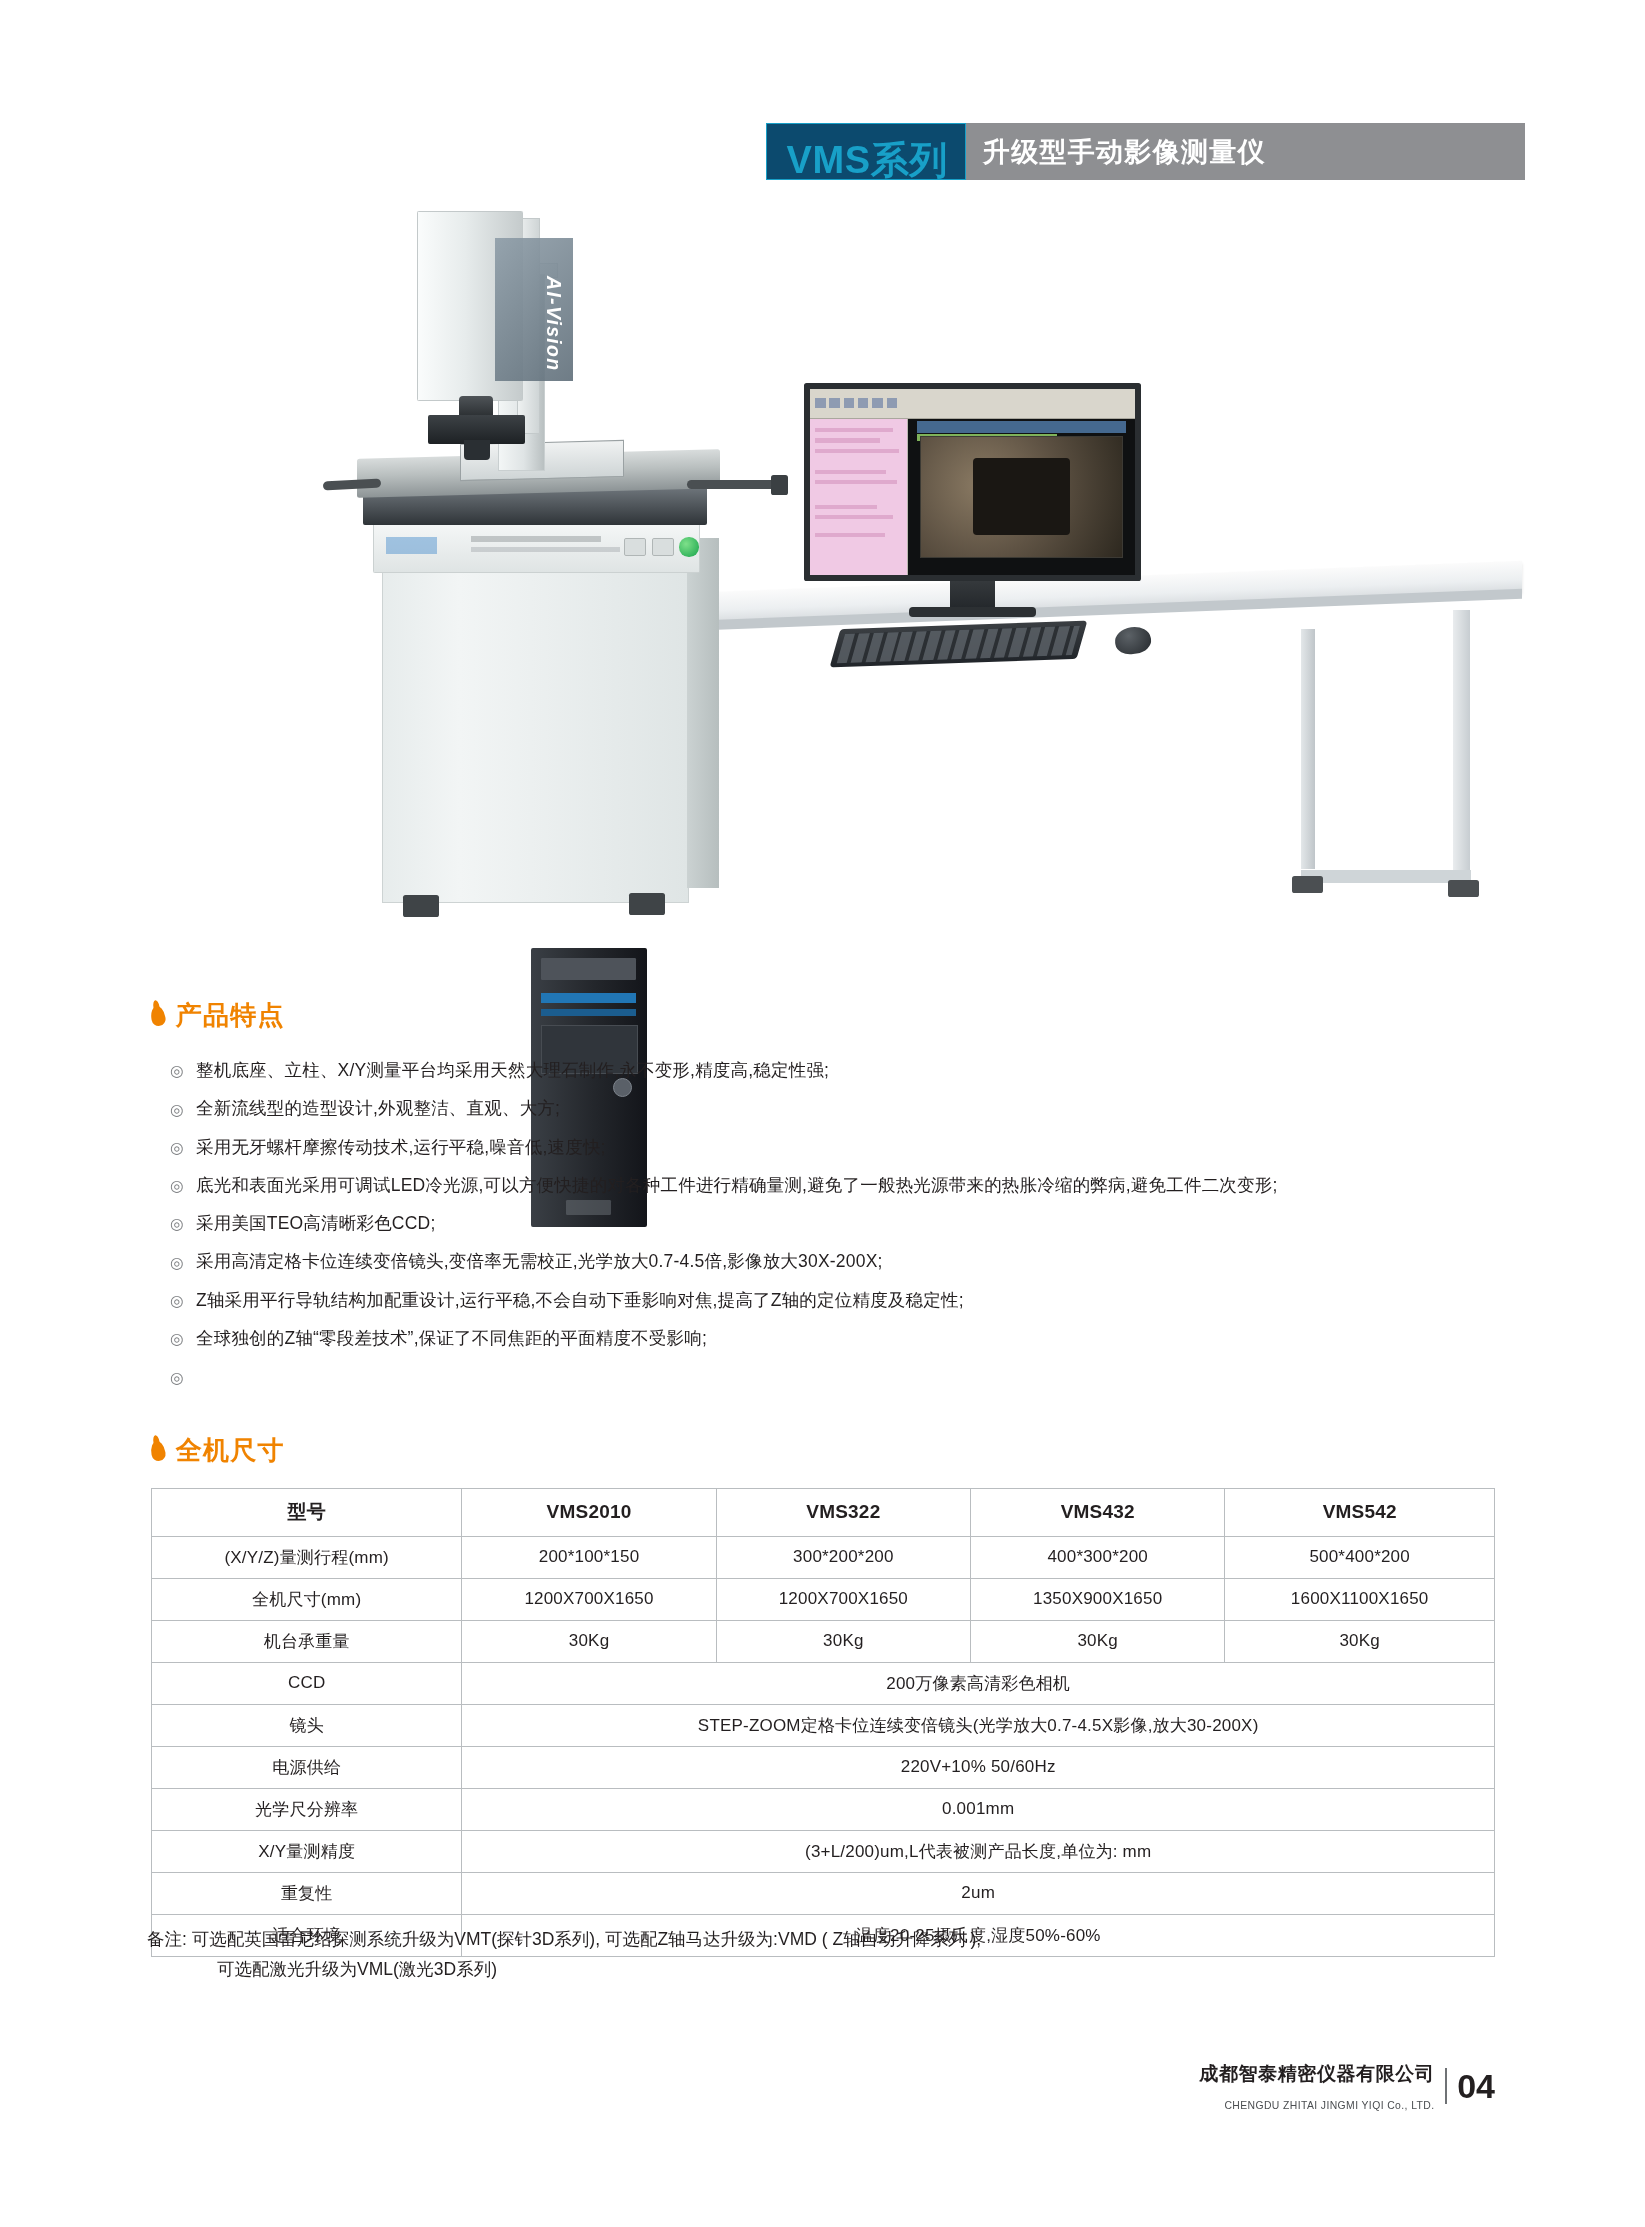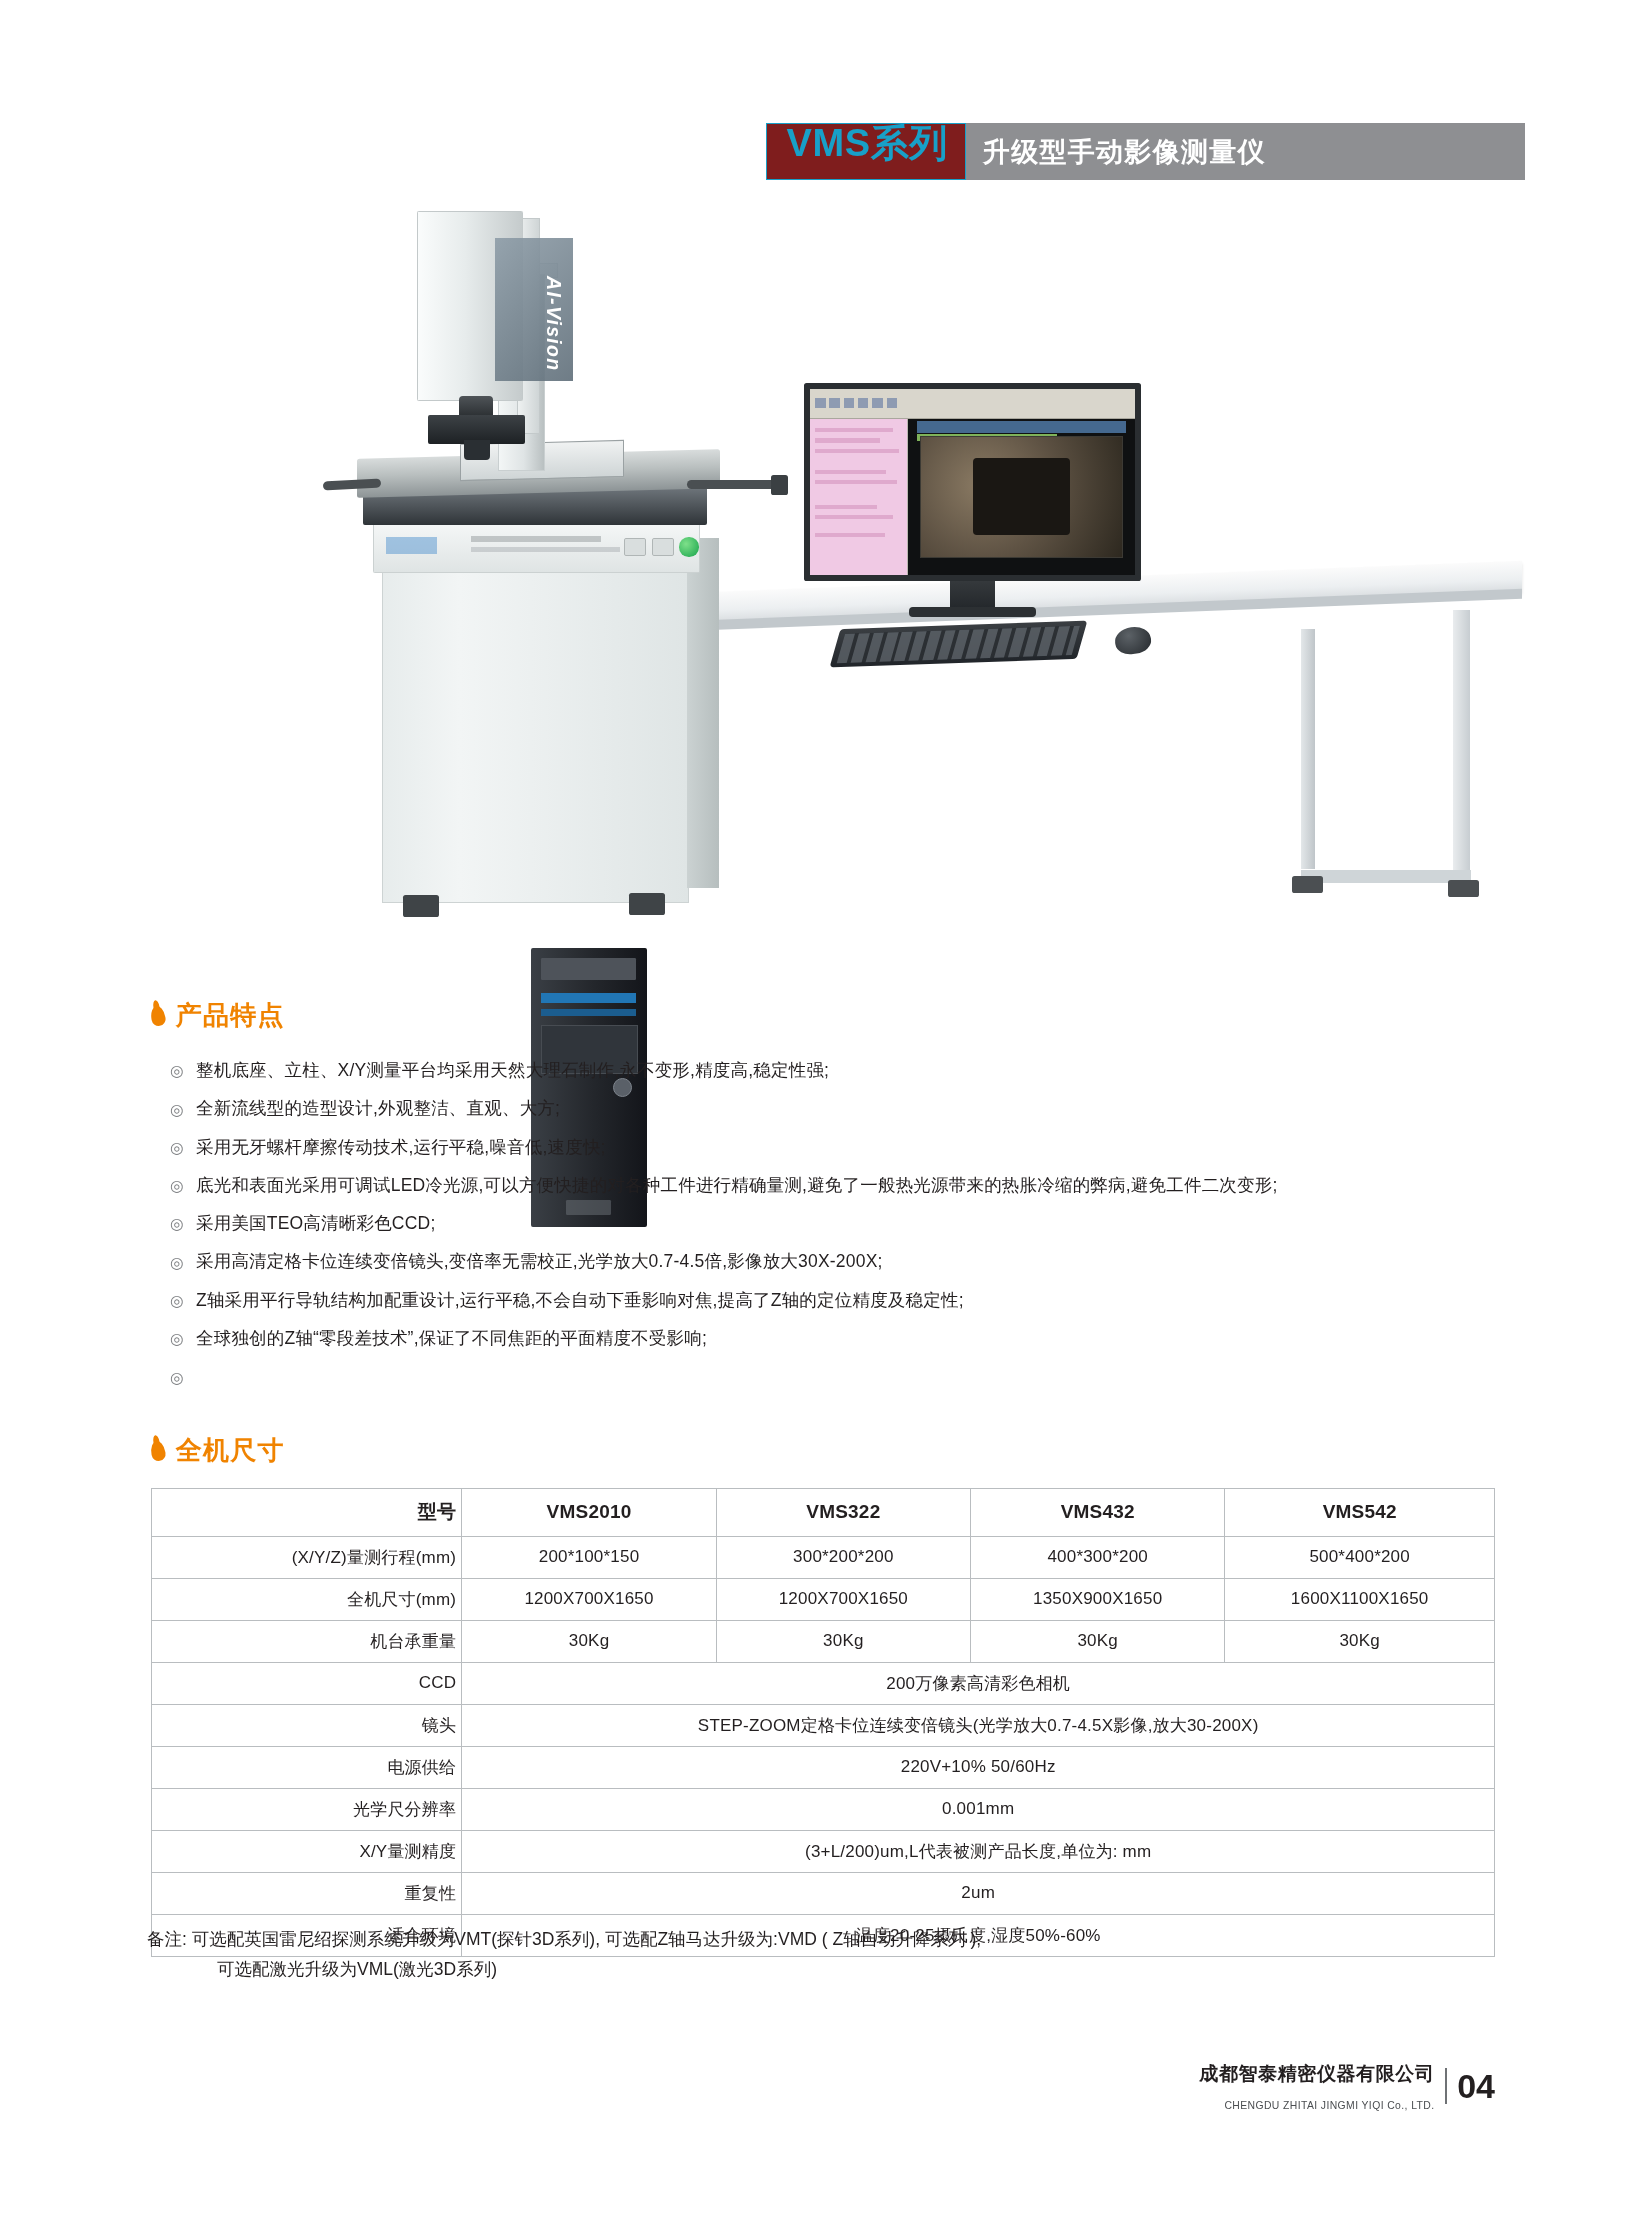--- a/index.html
+++ b/index.html
@@ -20,26 +20,26 @@
   .banner {
     position: absolute;
     top: 123px;
     left: 766px;
     width: 759px;
     height: 57px;
     display: flex;
     align-items: stretch;
   }
   .banner-left {
-    background: #7f1d1d;
+    background: #0c4a6e;
     border: 1.9px solid #18a0c8;
     box-sizing: border-box;
     padding: 0 17px 0 19.5px;
     display: flex;
-    align-items: flex-start;
+    align-items: flex-end;
   }
   .banner-left-text {
     font-size: 38px;
     font-weight: bold;
     color: #18a0c8;
     letter-spacing: 0.6px;
     line-height: 1;
     white-space: nowrap;
   }
   .banner-right {
@@ -652,21 +652,20 @@
     color: #231f20;
     letter-spacing: 0.2px;
   }
   table.spec tr.hdr th {
     font-weight: bold;
     font-size: 19px;
     padding: 10.4px 5.2px;
   }
   table.spec td.label, table.spec th.label {
     width: 299px;
-    text-align: right;
   }
   .remark {
     position: absolute;
     left: 147px;
     top: 1924px;
     width: 1363px;
     font-size: 17.5px;
     line-height: 30px;
     color: #231f20;
   }

